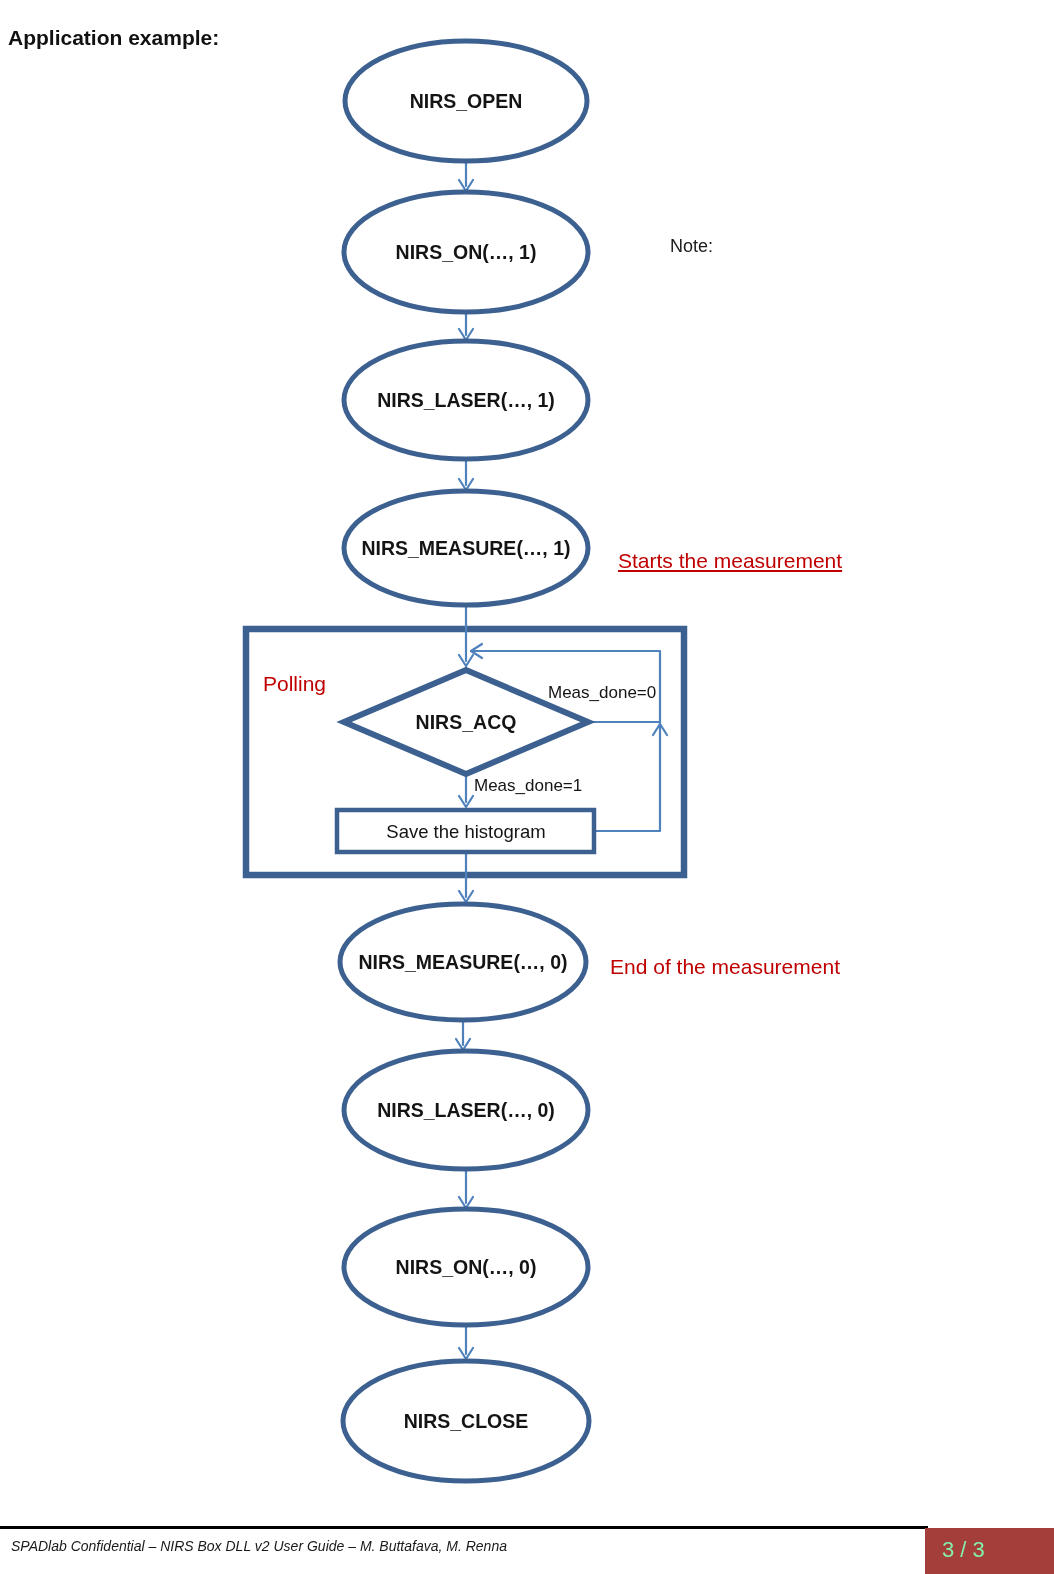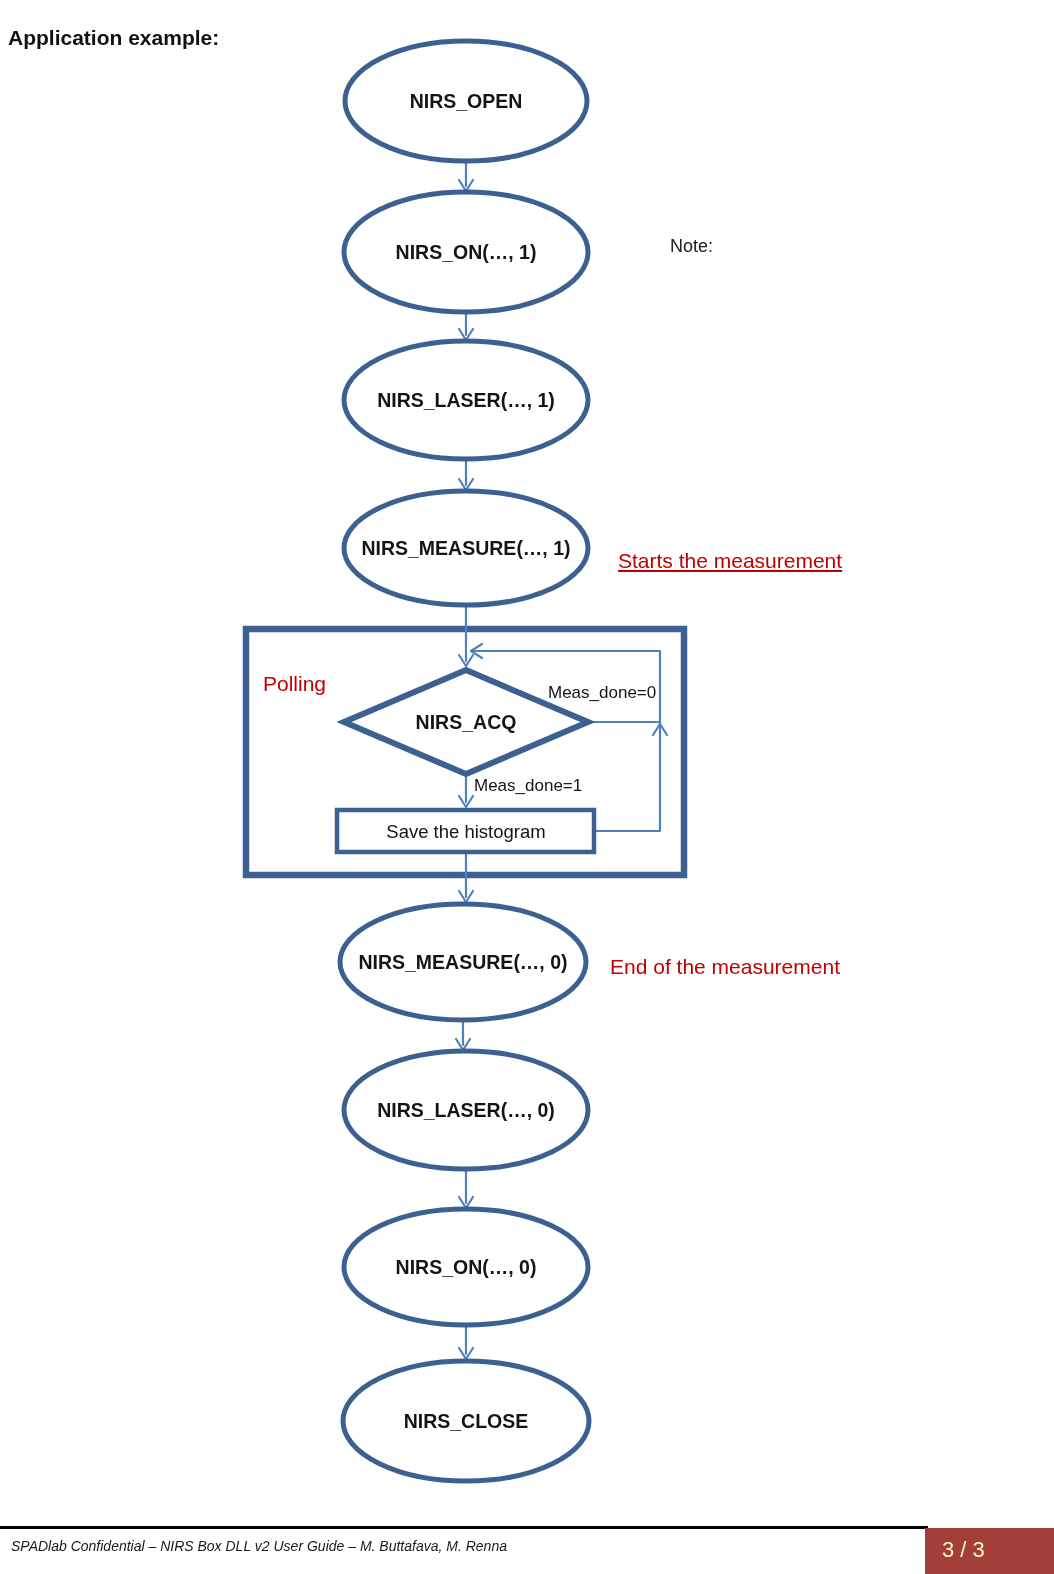--- a/index.html
+++ b/index.html
@@ -105,21 +105,21 @@
   .page-badge {
     position: absolute;
     left: 925px; top: 1528px;
     width: 129px; height: 46px;
     background: var(--badge-bg);
   }
   .page-badge span {
     position: absolute;
     left: 17px; top: 9px;
     font-size: 22px;
-    color: #fef9c3;
+    color: #86efac;
   }
 </style>
 </head>
 <body>
 
 <div class="page">
 
   <div class="page-title">Application example:</div>
 
   <svg class="diagram-svg" viewBox="0 0 1054 1574" xmlns="http://www.w3.org/2000/svg">

